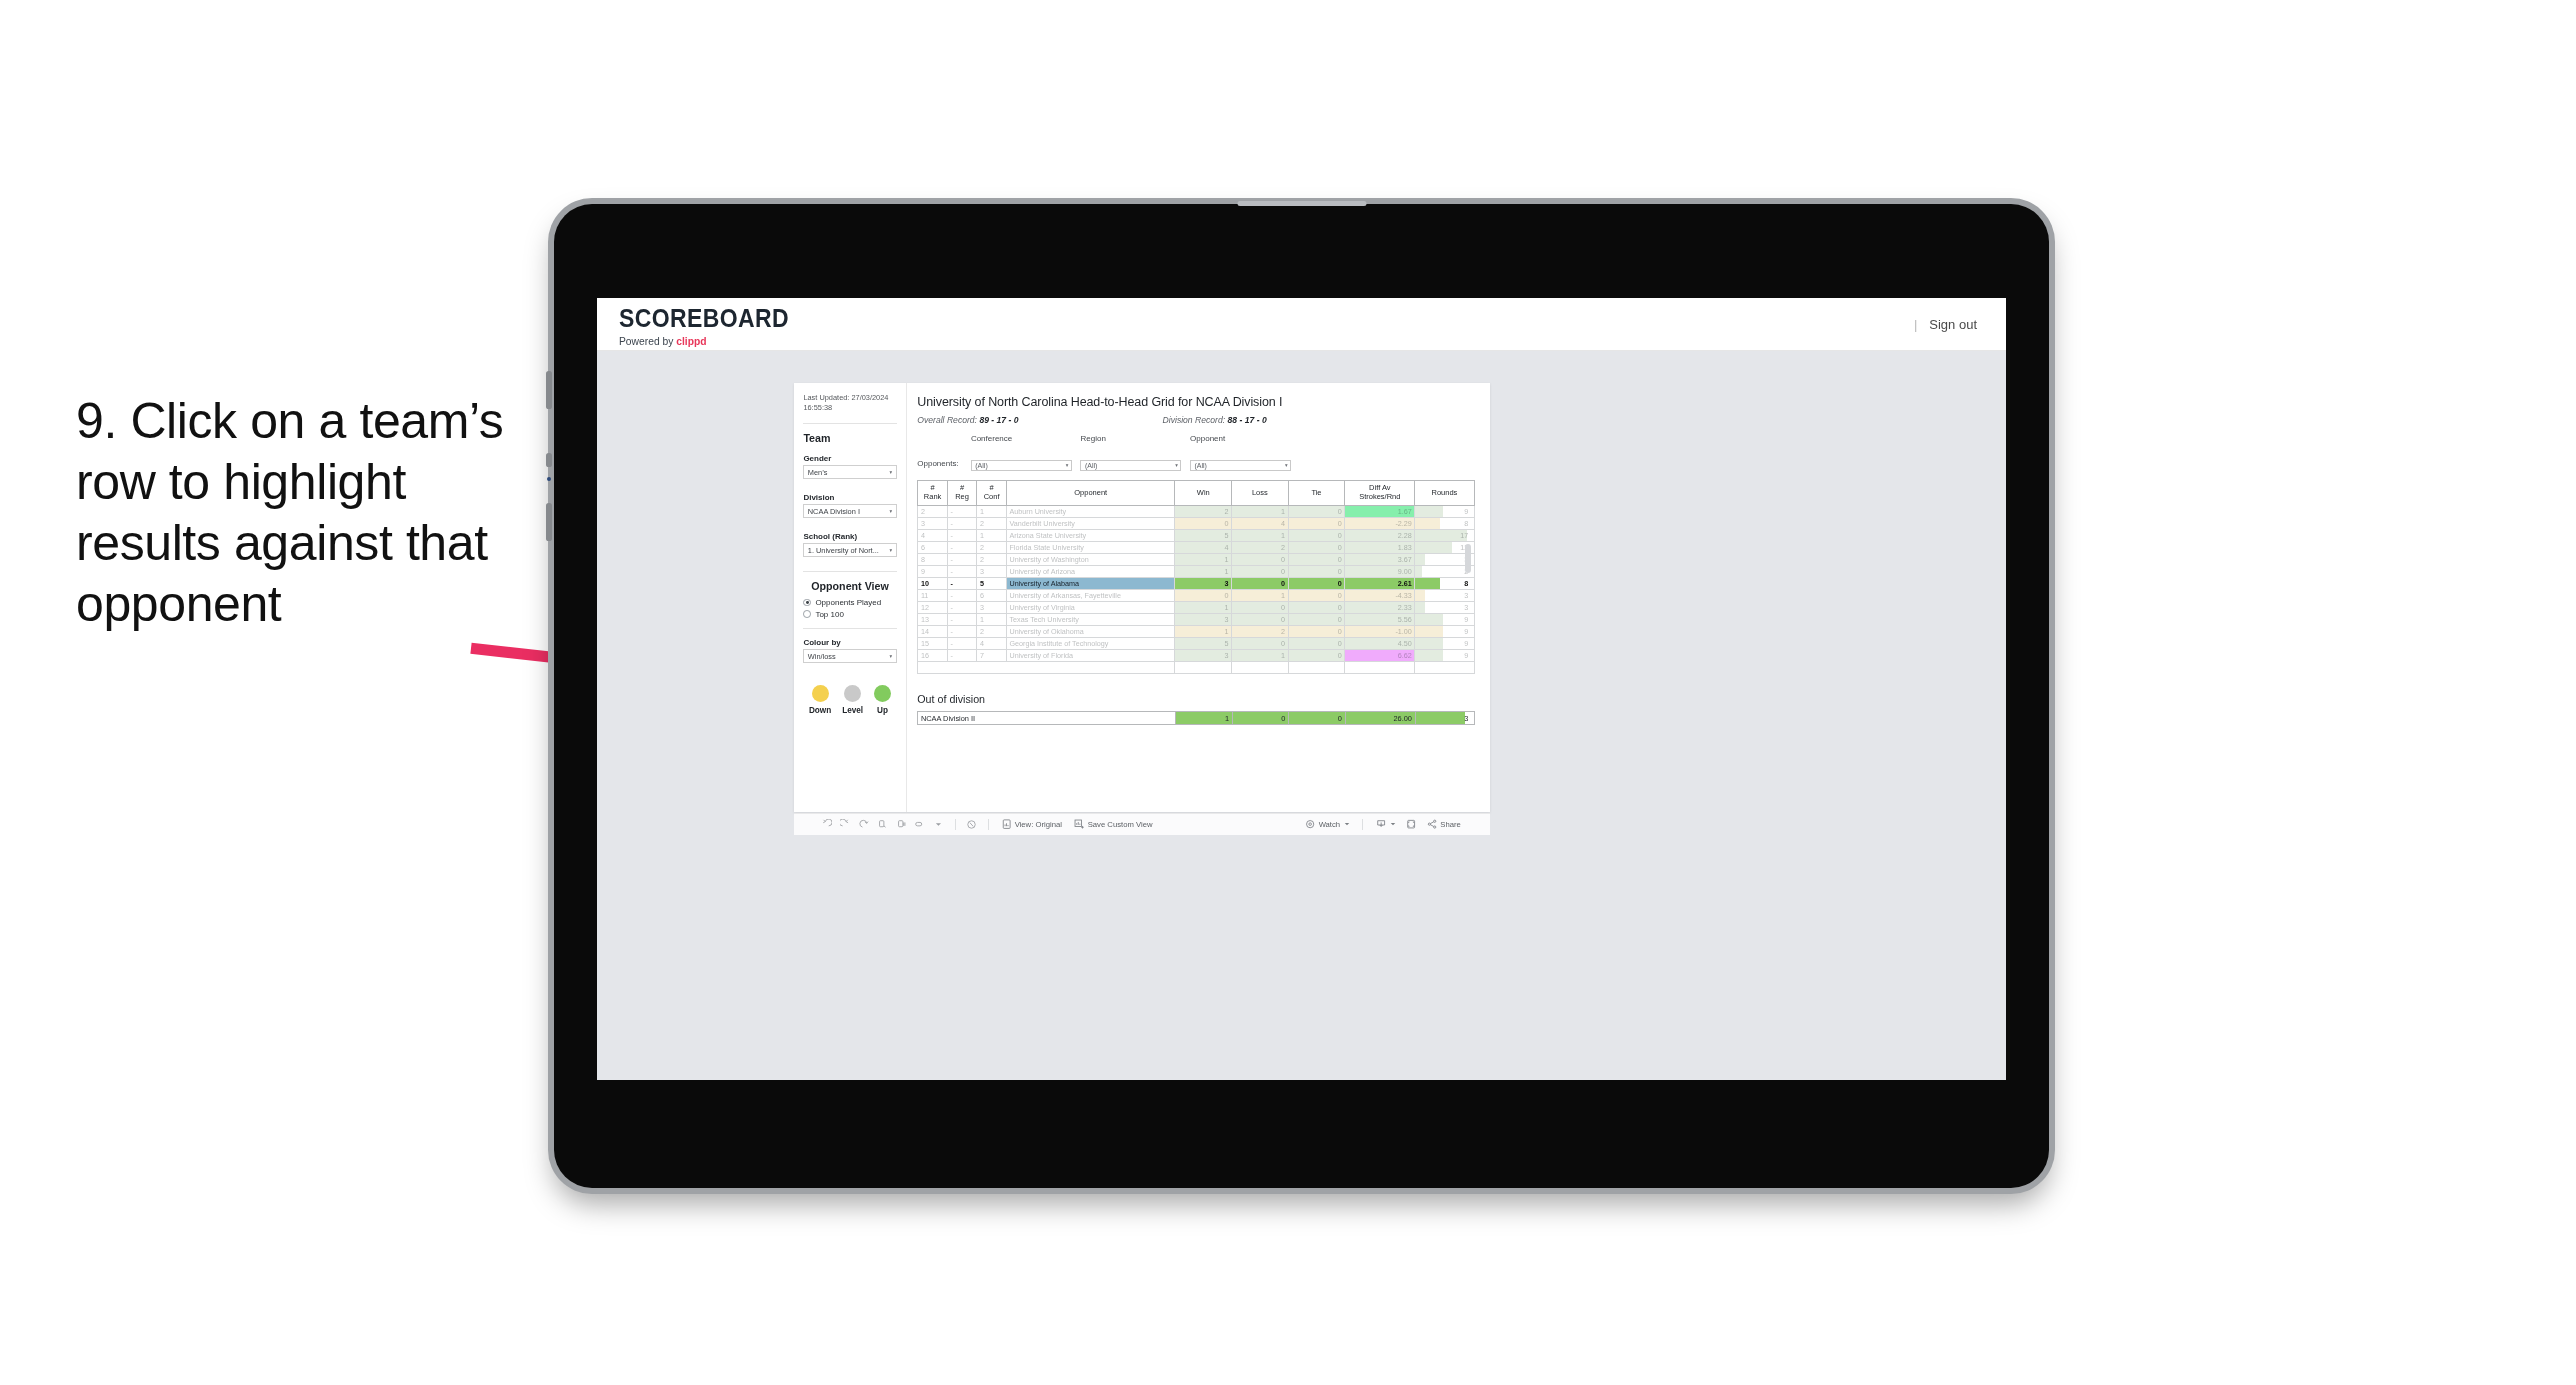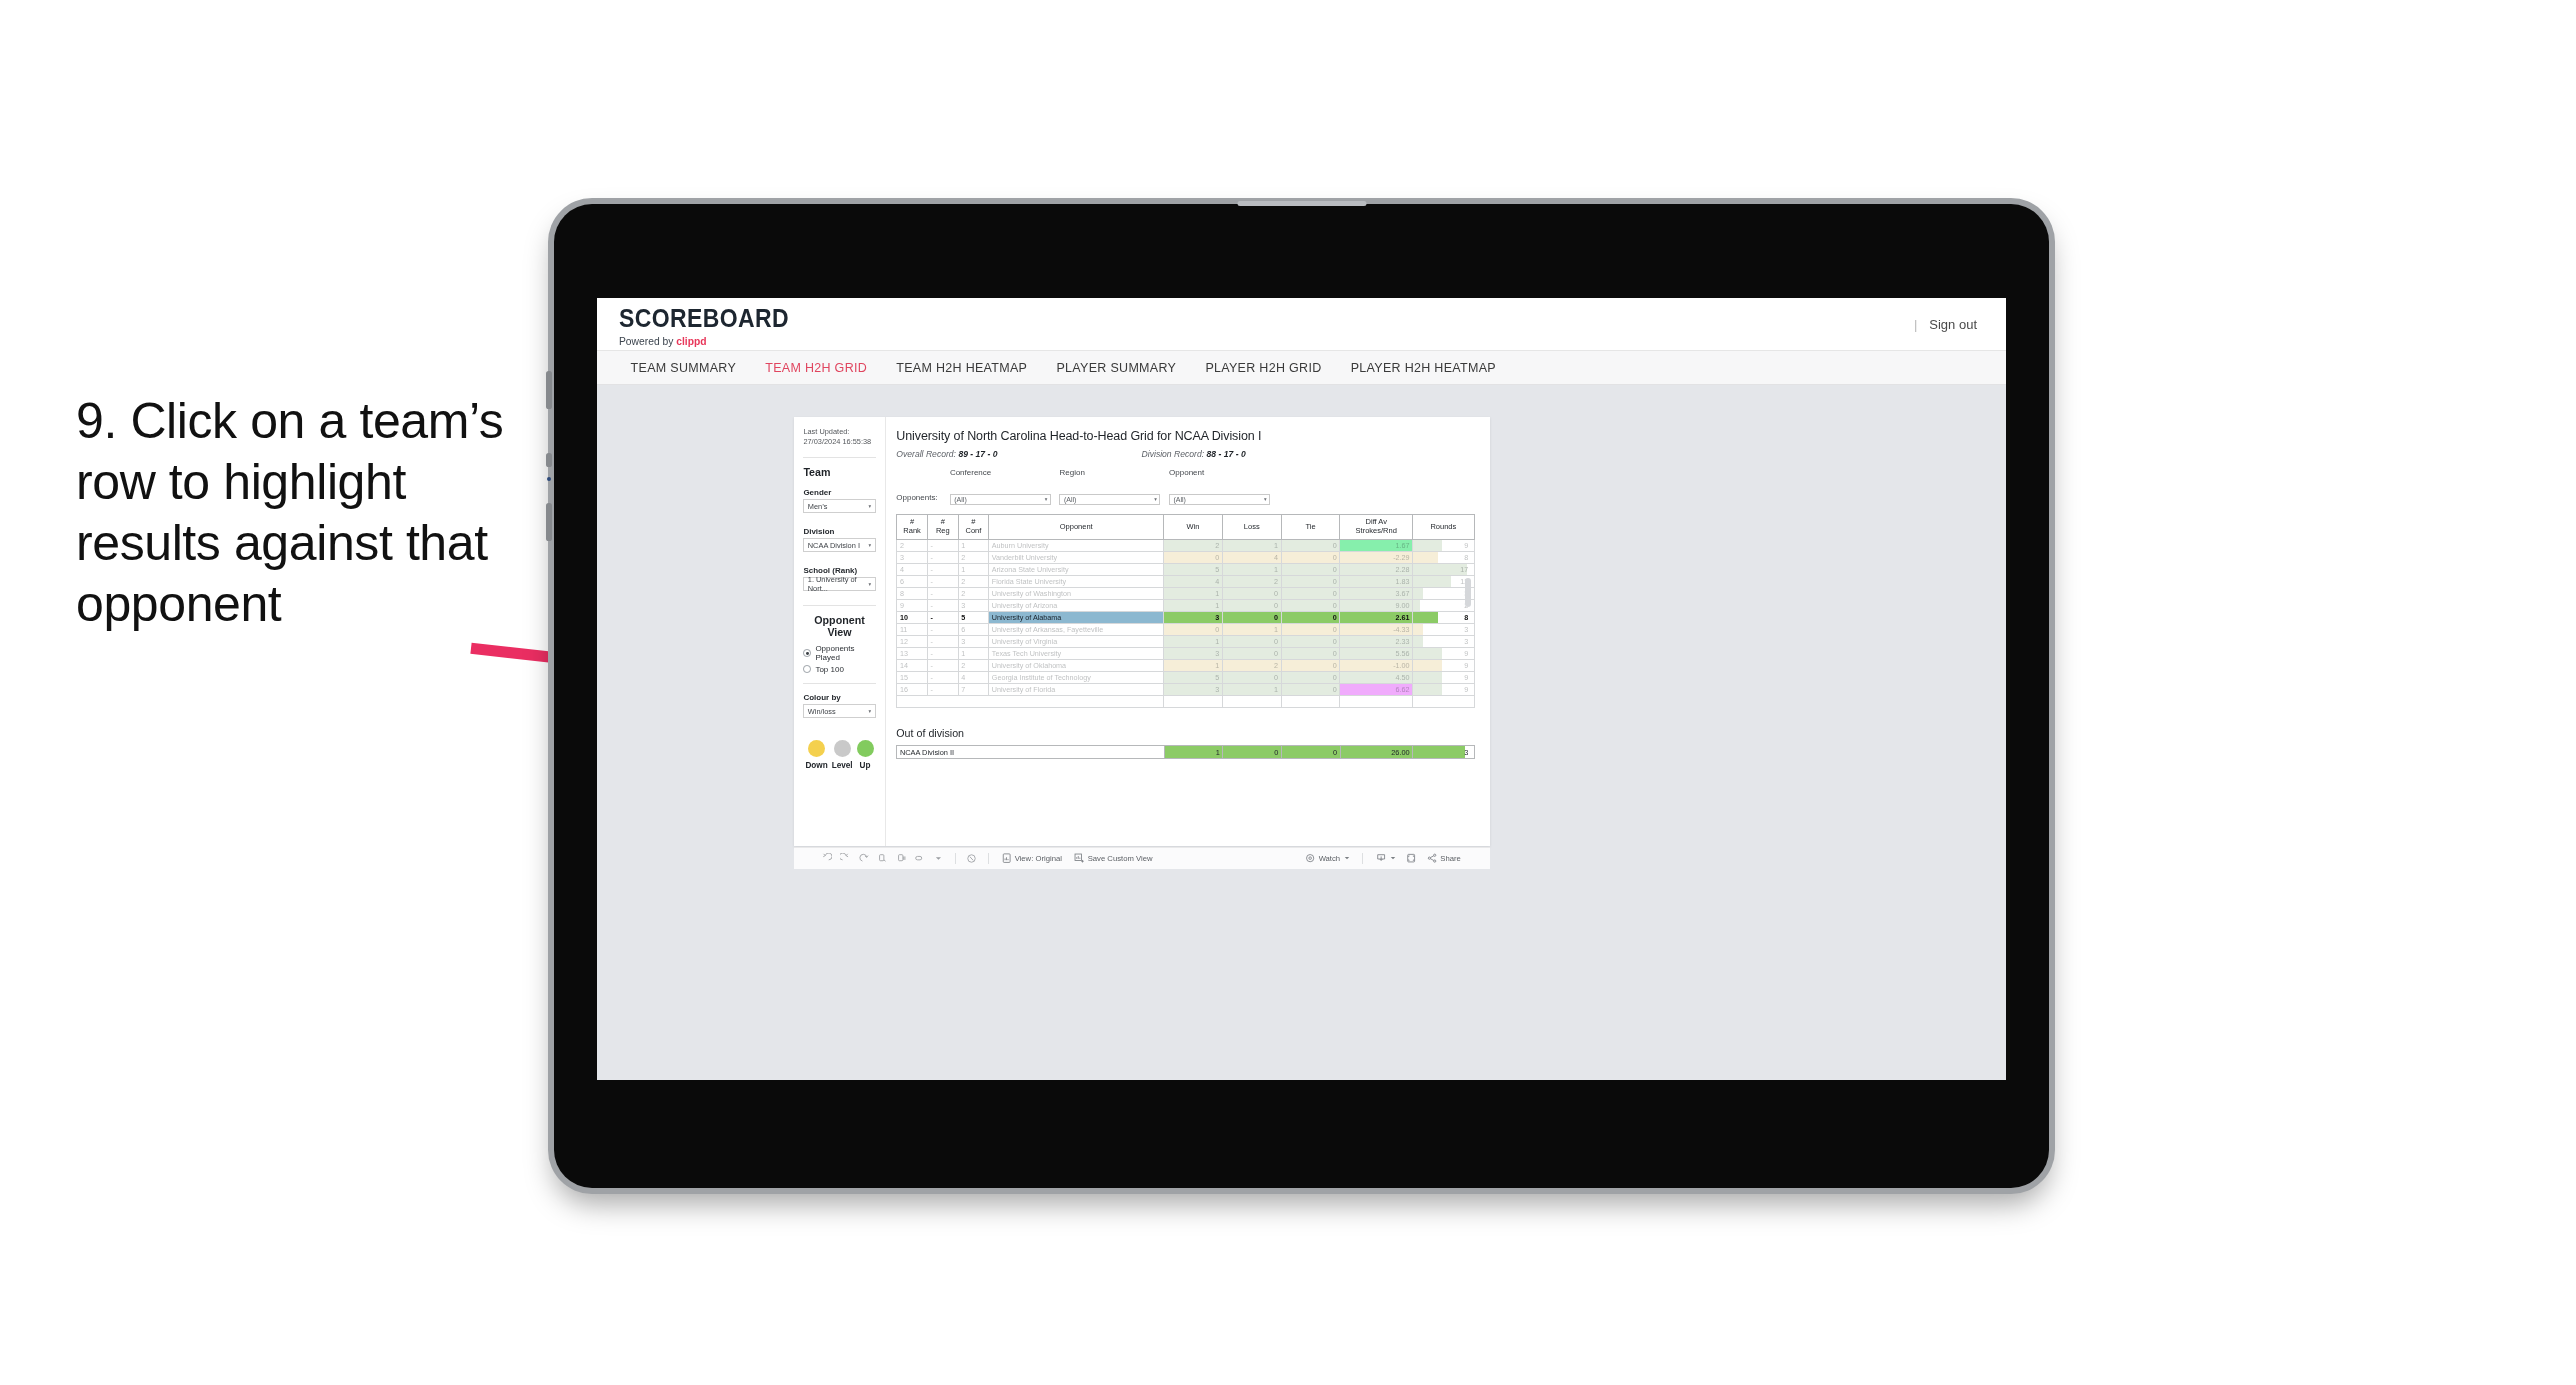--- a/index.html
+++ b/index.html
@@ -105,21 +105,21 @@
   #viz {
     position: absolute;
     left: 197px; top: 32px;
     width: 696px; height: 429px;
     background: #ffffff;
     box-shadow: 0 0.9px 2.6px rgba(0,0,0,0.09);
     display: flex;
   }
 
   
-  #panel { width: 92px; padding: 10.3px 9.4px 0 9.4px; border-right: 0.9px solid #e8e8e8; }
+  #panel { width: 113px; padding: 10.3px 9.4px 0 9.4px; border-right: 0.9px solid #e8e8e8; }
   .upd { font-size: 7.4px; color: #55585c; line-height: 1.35; }
   .hr { border-top: 0.9px solid #e3e3e3; margin: 9.4px 0 8.6px; }
   .sect-title { font-size: 10.7px; font-weight: 700; color: #1f2328; margin-bottom: 9.4px; }
   .f-label { font-size: 8px; font-weight: 700; color: #25292e; margin-bottom: 2.6px; }
   .f-sel {
     height: 13.7px; border: 0.9px solid #cfcfcf; background: #fff;
     font-size: 7.4px; color: #3b3f44;
     display: flex; align-items: center; padding: 0 3.4px;
     position: relative; cursor: pointer; margin-bottom: 13.7px;
   }
@@ -213,28 +213,20 @@
       <div id="brand">
         <div class="logo">SCOREBOARD</div>
         <div class="tagline"><span>Powered by </span><b>clippd</b></div>
       </div>
       <div id="signout">
         <span class="bar">|</span>
         <span>Sign out</span>
       </div>
     </div>
 
-    <div id="subnav">
-      <div class="s">TEAM SUMMARY</div>
-      <div class="s active">TEAM H2H GRID</div>
-      <div class="s">TEAM H2H HEATMAP</div>
-      <div class="s">PLAYER SUMMARY</div>
-      <div class="s">PLAYER H2H GRID</div>
-      <div class="s">PLAYER H2H HEATMAP</div>
-    </div>
 
     <div id="canvas">
       <div id="viz">
 
         <div id="panel">
           <div class="upd">Last Updated: 27/03/2024 16:55:38</div>
           <div class="hr"></div>
           <div class="sect-title">Team</div>
 
           <div class="f-label">Gender</div>

